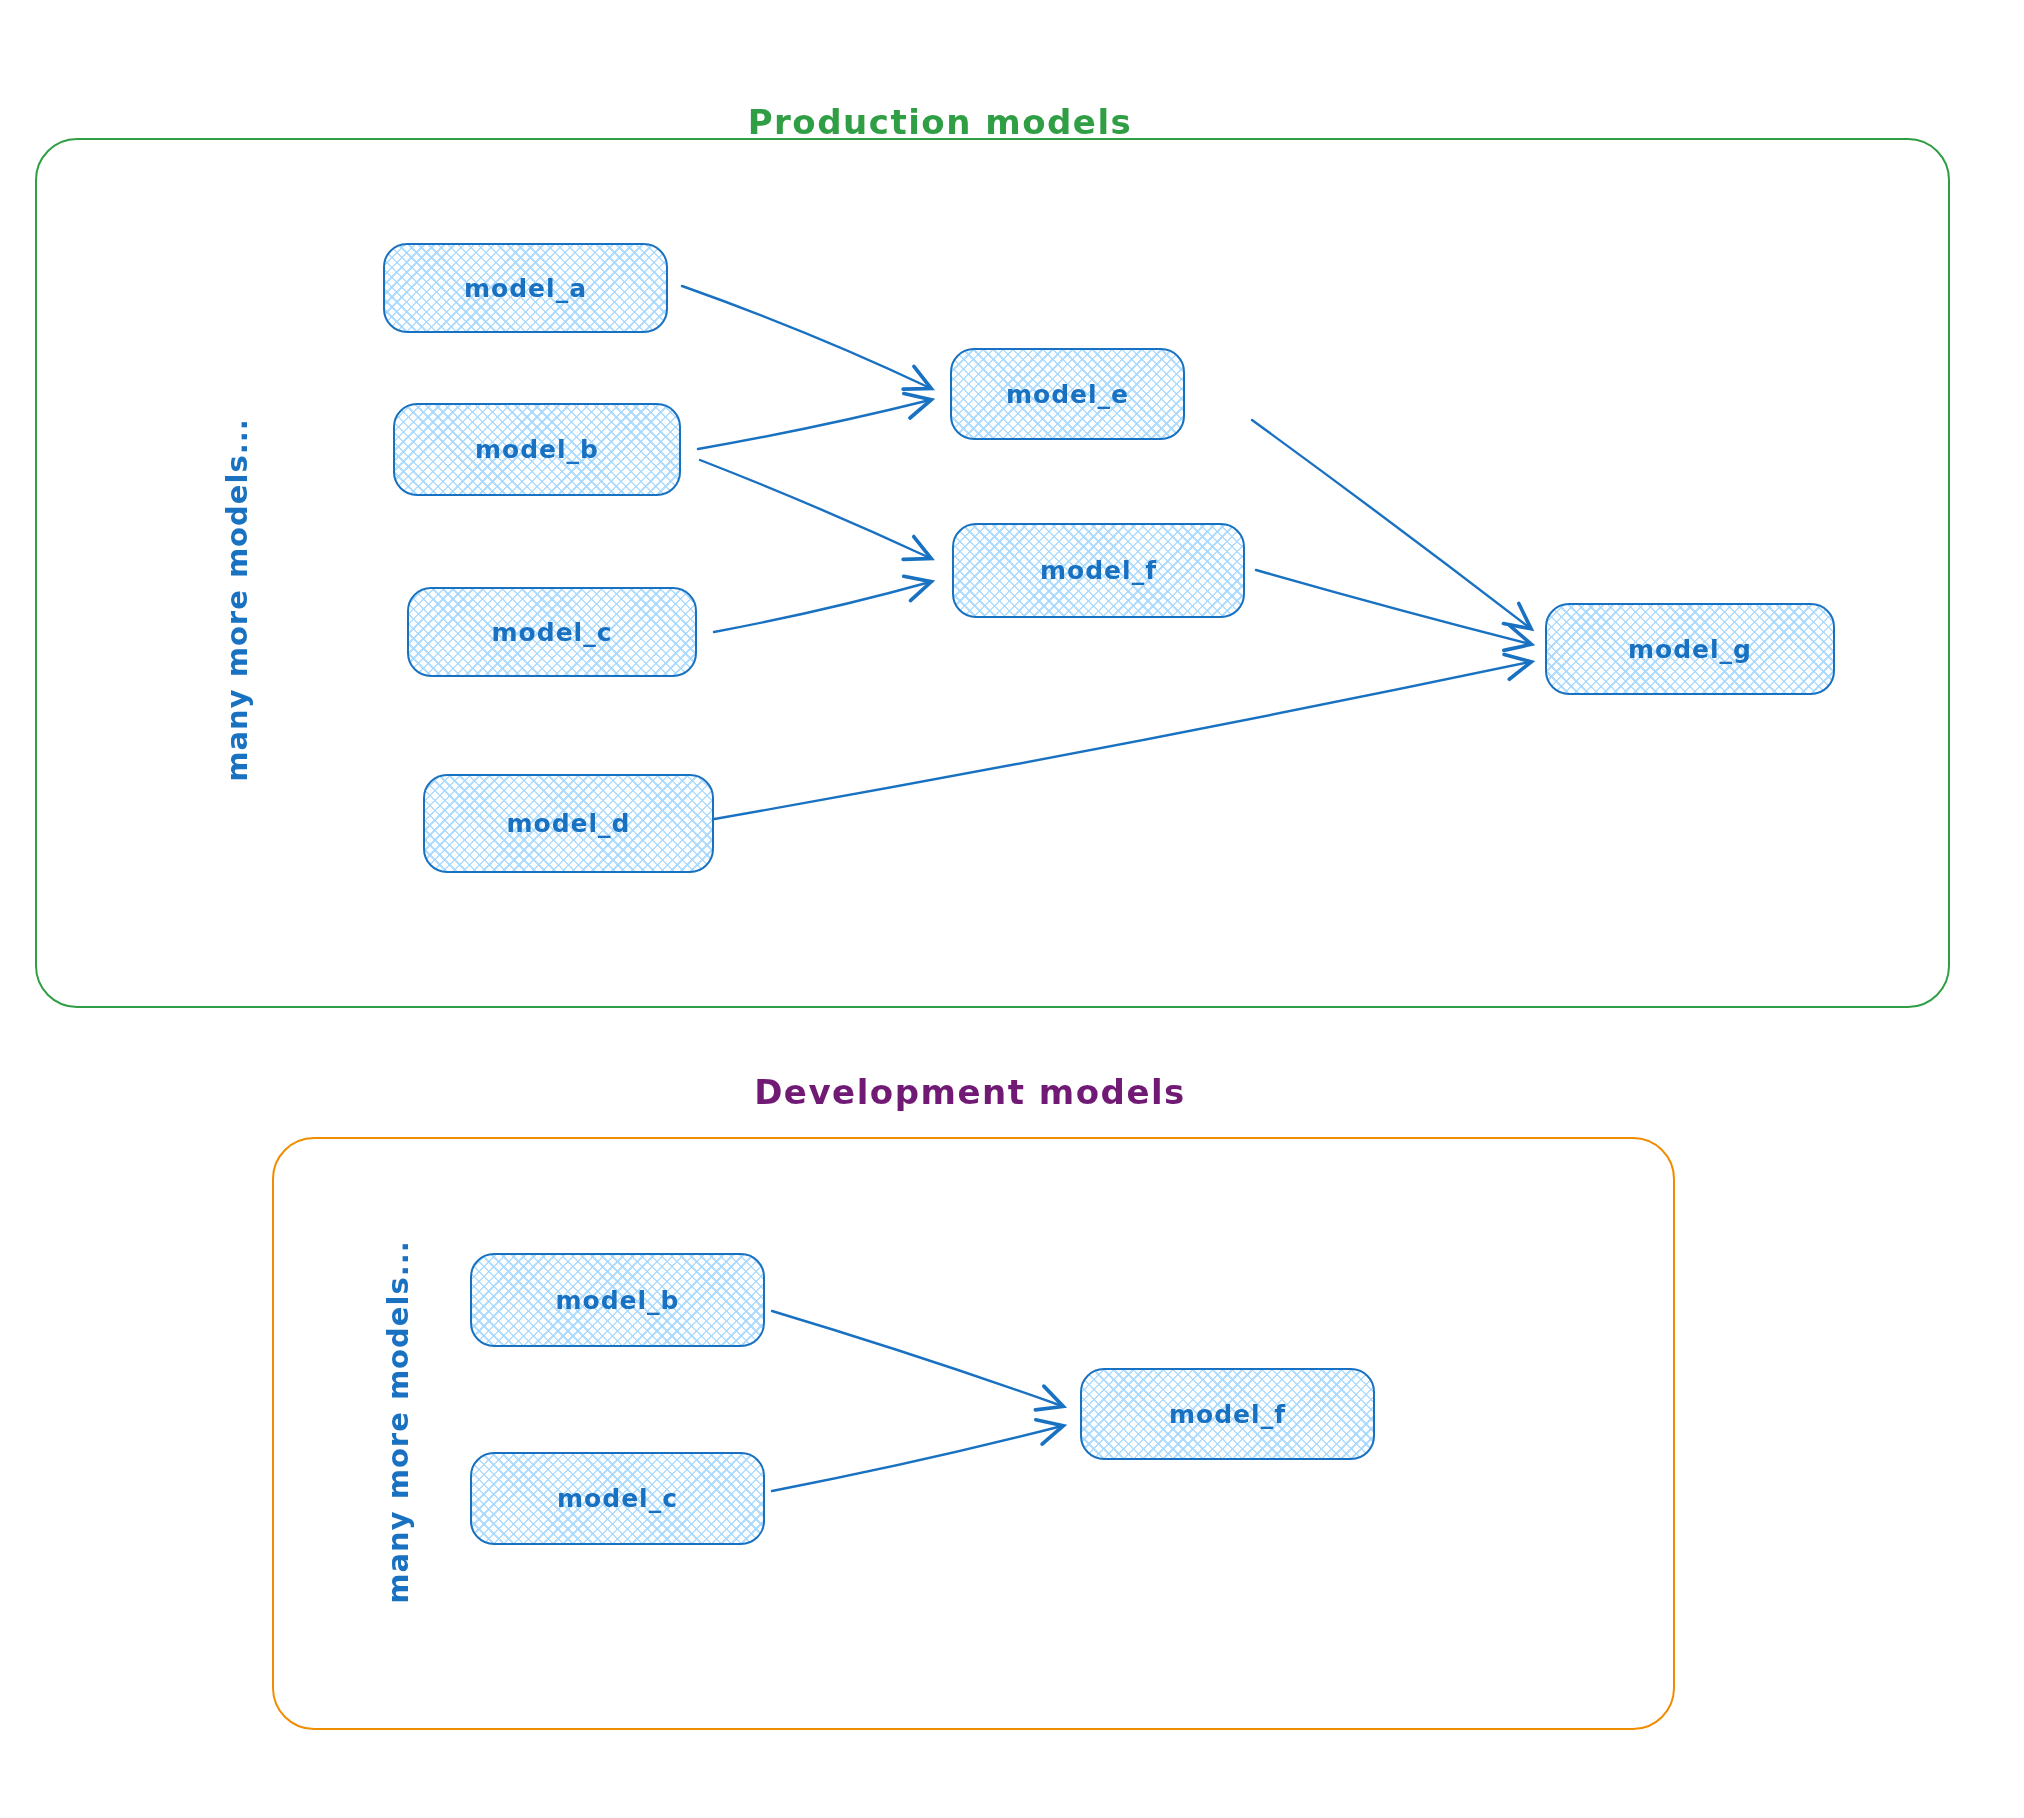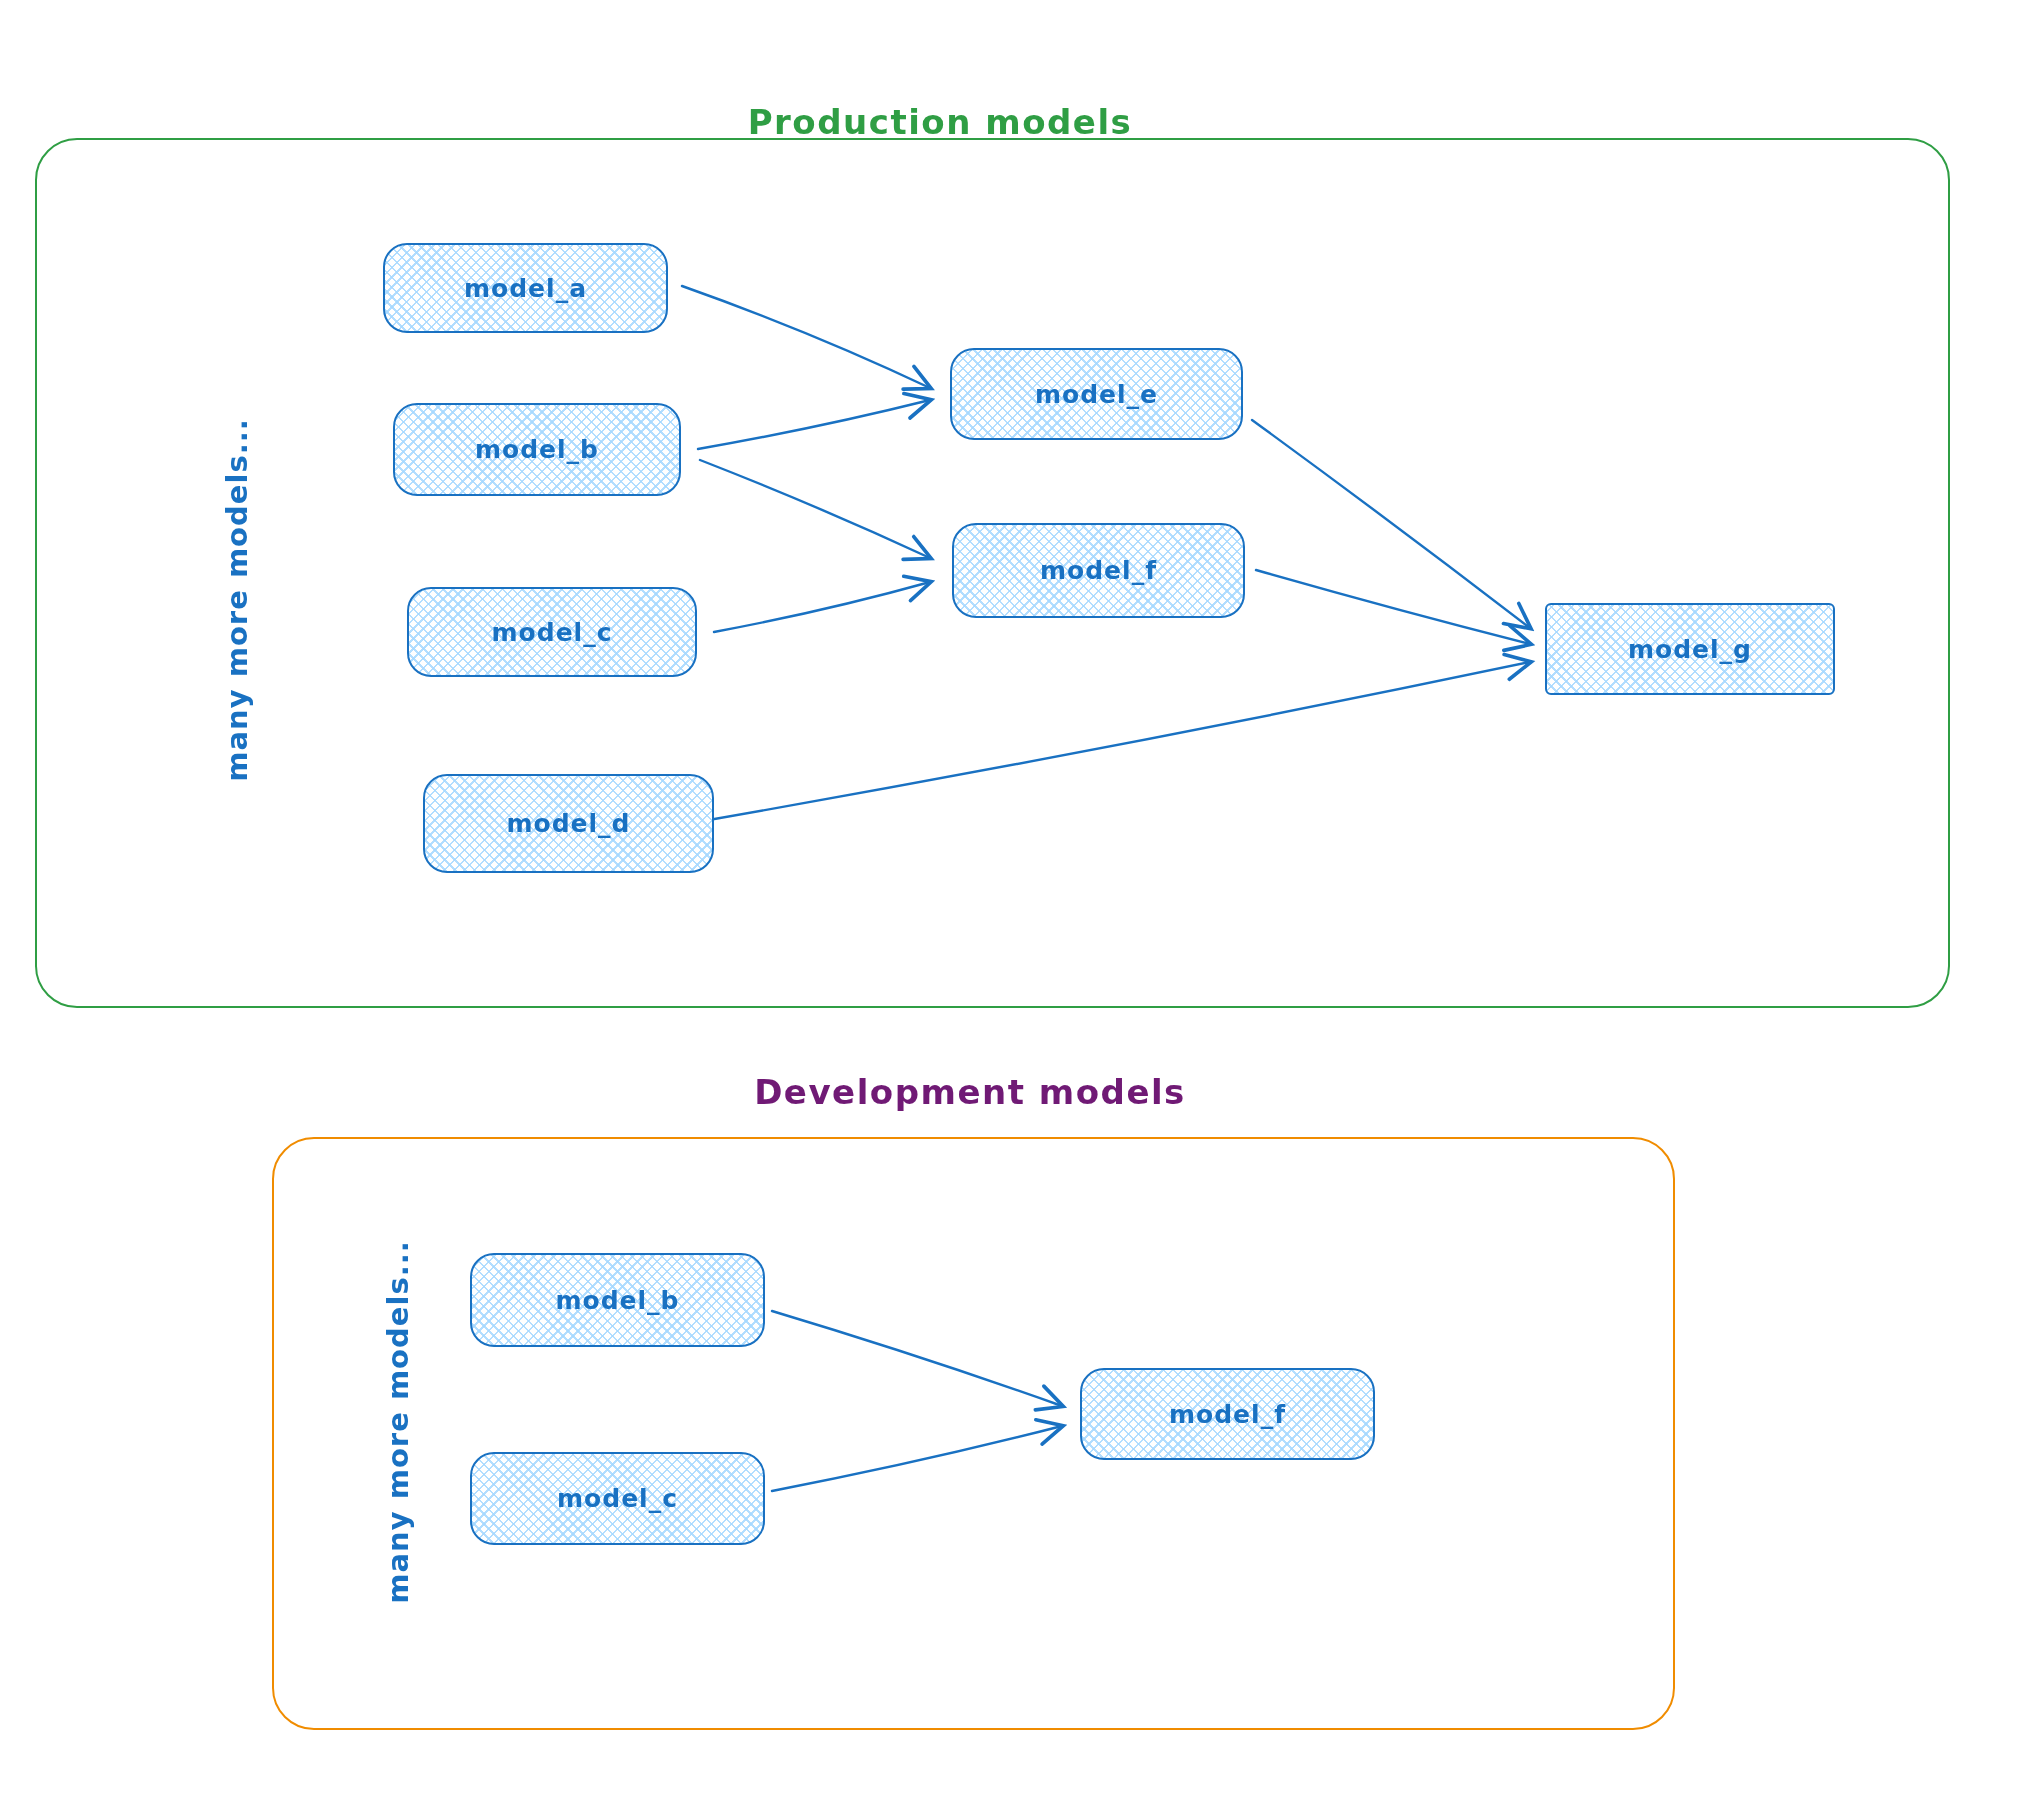--- a/index.html
+++ b/index.html
@@ -46,23 +46,23 @@
       repeating-linear-gradient(45deg,  rgba(165,216,255,0.85) 0 1.7px, transparent 1.7px 7px),
       repeating-linear-gradient(-45deg, rgba(165,216,255,0.85) 0 1.7px, transparent 1.7px 7px),
       #ffffff;
   }
 
   
   .n-pa { left: 383px; top: 243px; width: 285px; height: 90px; }
   .n-pb { left: 393px; top: 403px; width: 288px; height: 93px; }
   .n-pc { left: 407px; top: 587px; width: 290px; height: 90px; }
   .n-pd { left: 423px; top: 774px; width: 291px; height: 99px; }
-  .n-pe { left: 950px; top: 348px; width: 293px; height: 92px; }
+  .n-pe { left: 950px; top: 348px; width: 235px; height: 92px; }
   .n-pf { left: 952px; top: 523px; width: 293px; height: 95px; }
-  .n-pg { left: 1545px; top: 603px; width: 290px; height: 92px; border-radius: 6px; }
+  .n-pg { left: 1545px; top: 603px; width: 290px; height: 92px; }
 
   
   .n-db { left: 470px; top: 1253px; width: 295px; height: 94px; }
   .n-dc { left: 470px; top: 1452px; width: 295px; height: 93px; }
   .n-df { left: 1080px; top: 1368px; width: 295px; height: 92px; }
 
   .side-label {
     position: absolute;
     white-space: nowrap;
     color: #1971c2;

